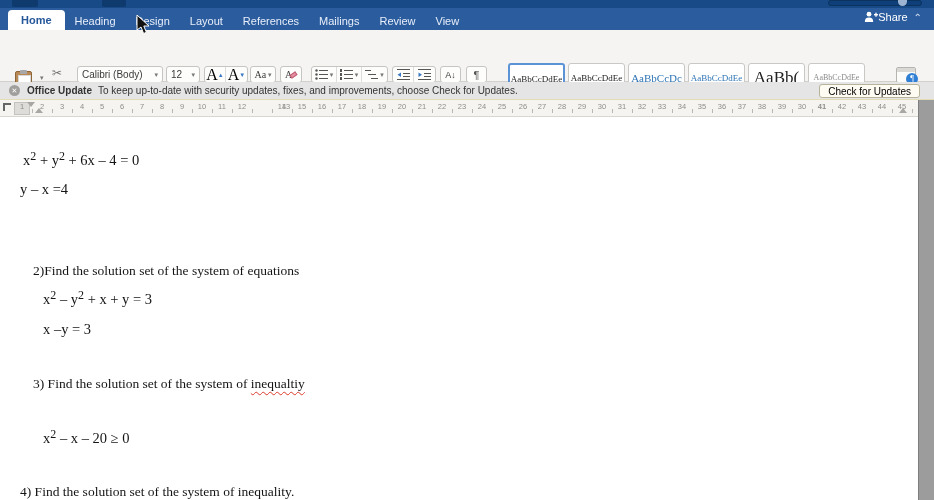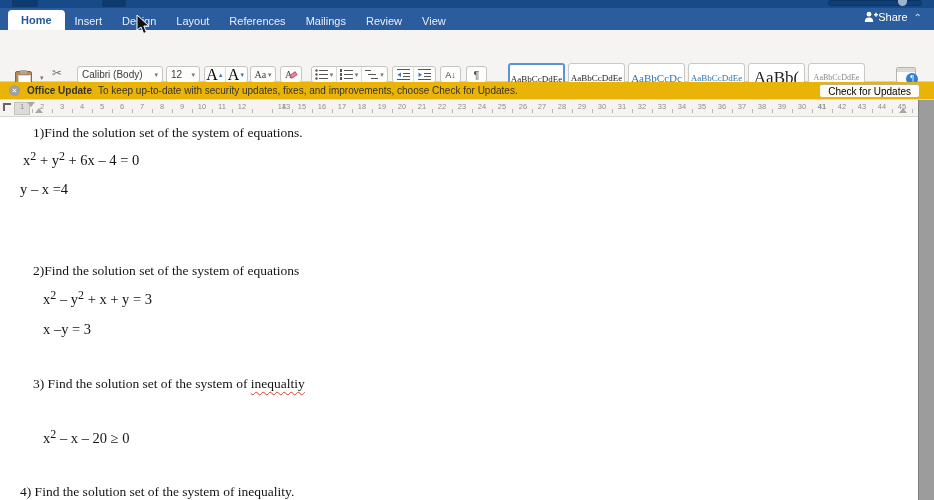--- a/index.html
+++ b/index.html
@@ -94,21 +94,21 @@
   .k-h2 .style-sample { font-size:9px; color:#2e74b5; }
   .k-title .style-sample { font-size:17px; }
   .k-subtitle .style-sample { font-size:8px; color:#8a8a8a; }
   #gallery-more { position:absolute; left:870px; top:48px; width:12px; height:14px; border:none; background:transparent; font-size:9px; color:#333; }
   #styles-pane { position:absolute; left:884px; top:33px; width:44px; height:46px; flex-direction:column; border:none; background:transparent; font-size:9px; color:#444; text-align:center; line-height:10px; }
   .pane-ico { width:20px; height:16px; border:1px solid #b5b4b1; border-radius:2px; background:#fbfbfa; position:relative; margin-bottom:2px; }
   .pane-ico:before { content:""; position:absolute; left:0; top:0; right:0; height:4px; background:#dad9d6; }
   .pane-dot { position:absolute; right:-3px; bottom:-3px; width:12px; height:12px; border-radius:50%; background:#2f7fd4; color:#fff; font-size:8px; line-height:12px; text-align:center; font-family:"Liberation Serif", serif; }
 
   
-  #updatebar { left:0; top:82px; width:934px; height:18px; background:#eab308; border-bottom:1px solid #e3dcb4; font-size:10px; color:#333; display:flex; align-items:center; }
+  #updatebar { left:0; top:82px; width:934px; height:18px; background:#e5e5e5; border-bottom:1px solid #e3dcb4; font-size:10px; color:#333; display:flex; align-items:center; }
   #upd-icon { width:11px; height:11px; border-radius:50%; background:#a09f9d; color:#fff; font-size:7px; line-height:11px; text-align:center; margin:0 7px 0 9px; }
   #upd-title { font-weight:bold; margin-right:6px; }
   #upd-btn { position:absolute; right:14px; top:2px; height:14px; padding:0 8px; font-size:10px; background:#fdfbf2; border:1px solid #b7b29a; border-radius:3px; display:flex; align-items:center; }
 
   
   #ruler { left:0; top:100px; width:934px; height:17px; background:#f5f4f1; border-bottom:1px solid #d8d6d2; }
   .rnum { position:absolute; top:2px; width:12px; text-align:center; font-size:7.5px; color:#8f8d8a; }
   .rtick { position:absolute; top:9px; width:1px; height:4px; background:#b9b7b3; }
   #tabsel { position:absolute; left:3px; top:3px; width:8px; height:8px; border-left:2px solid #666; border-top:2px solid #666; }
   #ruler-box { position:absolute; left:14px; top:2px; width:16px; height:13px; background:#dedcd8; border:1px solid #c4c2be; }
@@ -137,21 +137,21 @@
   <div id="titlebar" class="abs">
     <div class="tb-chip" style="left:12px;width:26px;"></div>
     <div class="tb-chip" style="left:102px;width:24px;"></div>
     <div id="tb-search"></div>
     <div id="tb-circle"></div>
   </div>
 
   <div id="tabbar" class="abs">
     <div id="tabs">
         <div class="tab active">Home</div>
-        <div class="tab">Insert</div>
+        <div class="tab">Heading</div>
         <div class="tab">Design</div>
         <div class="tab">Layout</div>
         <div class="tab">References</div>
         <div class="tab">Mailings</div>
         <div class="tab">Review</div>
         <div class="tab">View</div>
       </div>
     <div id="share">
       <svg width="14" height="12" viewBox="0 0 14 12">
         <circle cx="5" cy="3.2" r="2.4" fill="#fff"></circle>
@@ -502,21 +502,20 @@
         <div class="rtick" style="left: 892px;"></div>
         <div class="rnum" style="left: 896px;">45</div>
         <div class="rtick" style="left: 912px;"></div>
       </div>
     <div id="ind-first" class="ind-marker"></div>
     <div id="ind-hang" class="ind-marker"></div>
     <div id="ind-right" class="ind-marker"></div>
   </div>
 
   <div id="page" class="abs">
-      <div class="docline q" style="left: 33px; top: 8px;"><span>1)Find the solution set of the system of equations.</span></div>
       <div class="docline eq" style="left: 23px; top: 35px;"><span>x</span><sup>2</sup><span> + y</span><sup>2</sup><span> + 6x – 4 = 0</span></div>
       <div class="docline eq" style="left: 20px; top: 64px;"><span>y – x =4</span></div>
       <div class="docline q" style="left: 33px; top: 146px;"><span>2)Find the solution set of the system of equations</span></div>
       <div class="docline eq" style="left: 43px; top: 174px;"><span>x</span><sup>2</sup><span> – y</span><sup>2</sup><span> + x + y = 3</span></div>
       <div class="docline eq" style="left: 43px; top: 204px;"><span>x –y = 3</span></div>
       <div class="docline q" style="left: 33px; top: 259px;"><span>3) Find the solution set of the system of </span><span class="squiggle">inequaltiy</span></div>
       <div class="docline eq" style="left: 43px; top: 313px;"><span>x</span><sup>2</sup><span> – x – 20 ≥ 0</span></div>
       <div class="docline q" style="left: 20px; top: 367px;"><span>4) Find the solution set of the system of inequality.</span></div>
     </div>
   <div id="right-strip" class="abs"></div>

